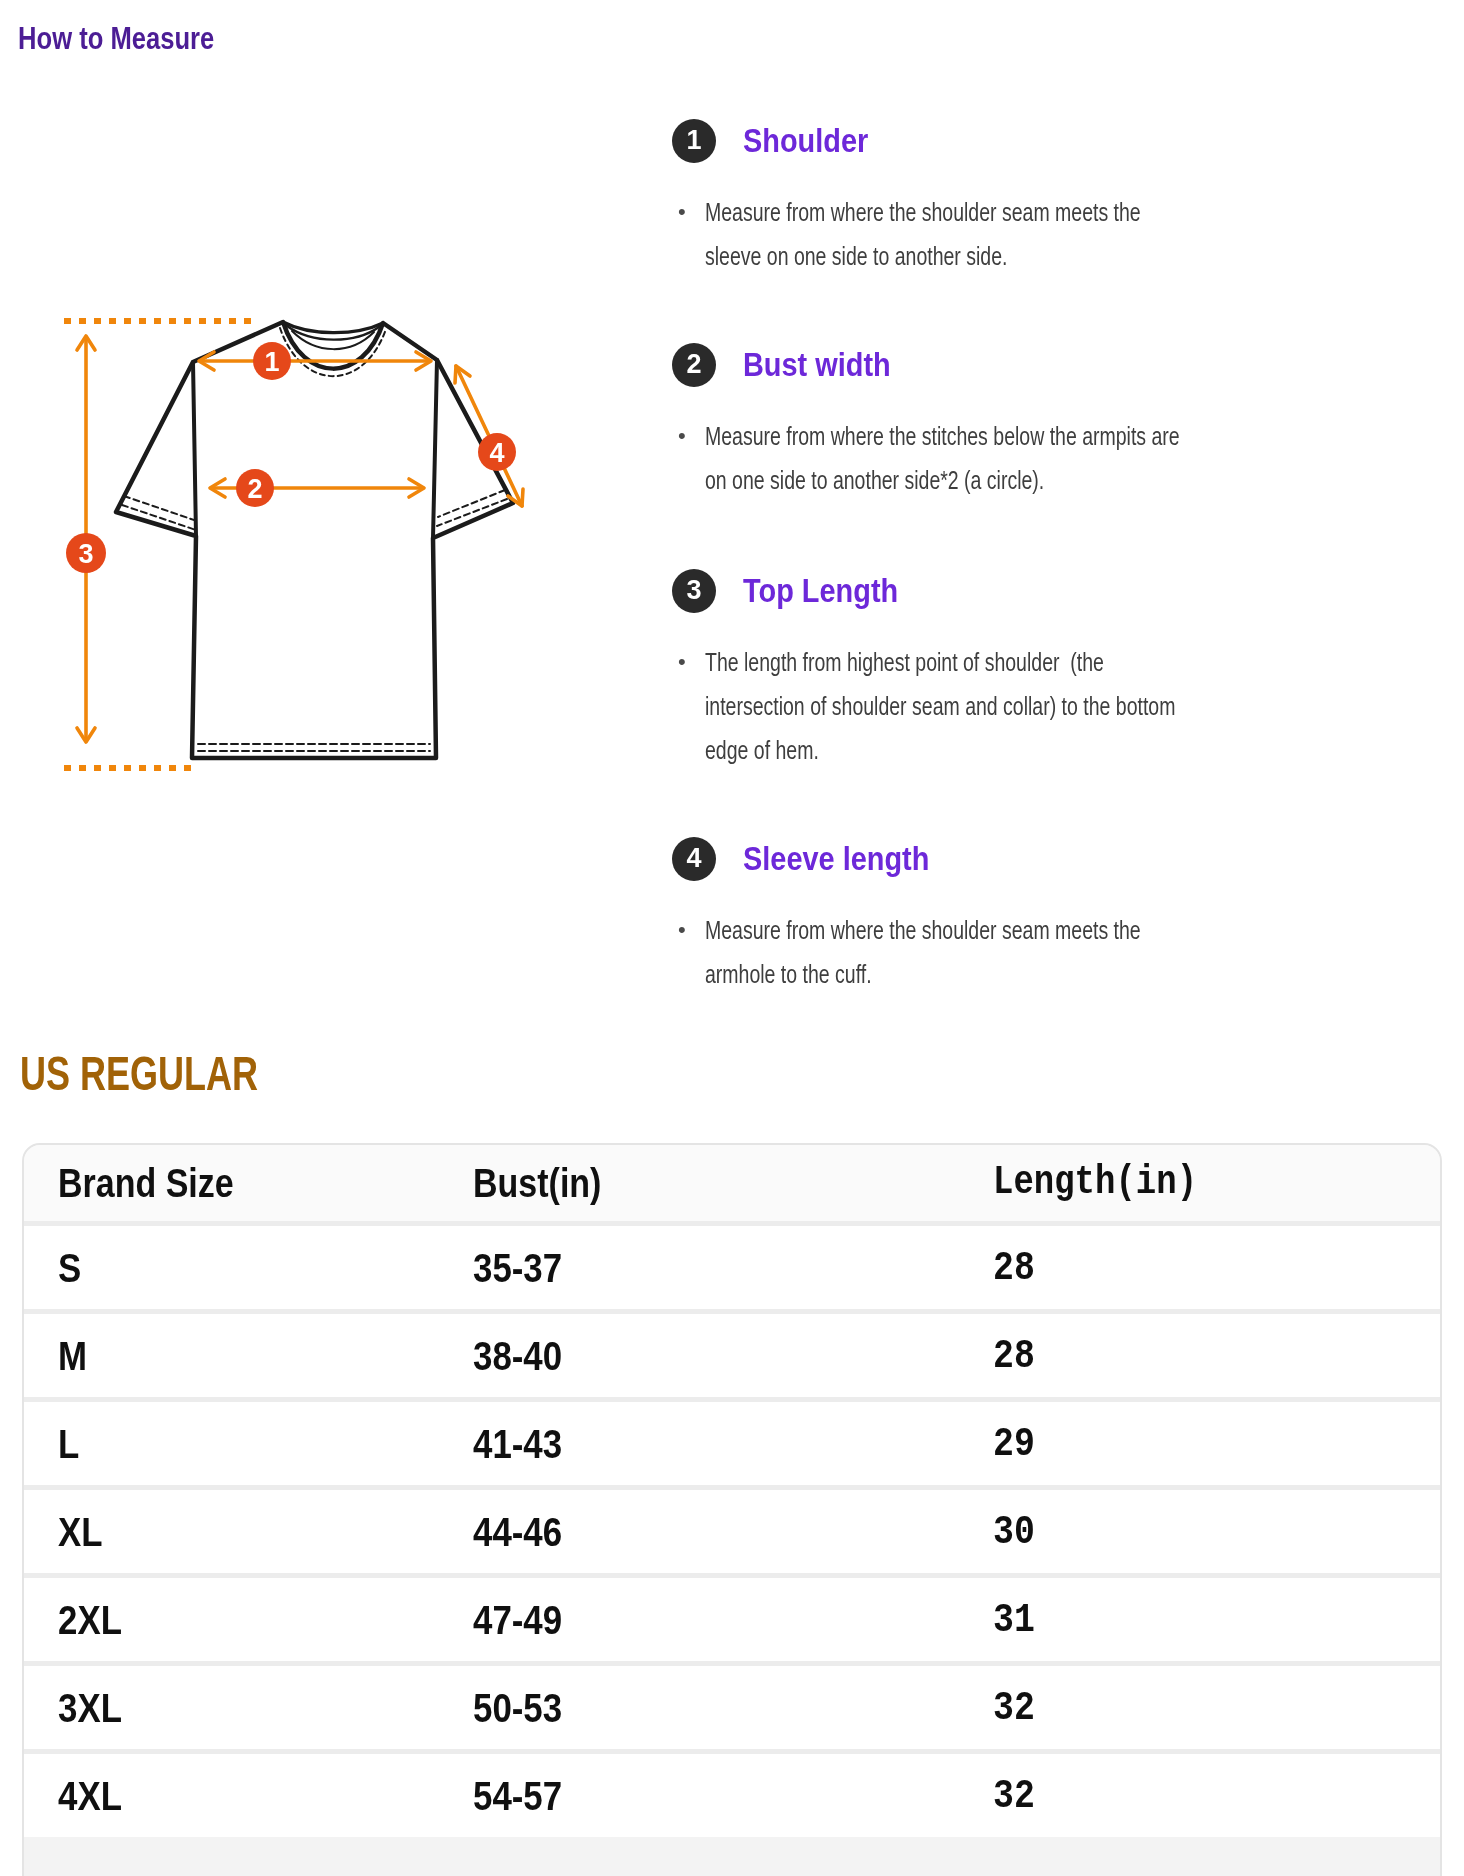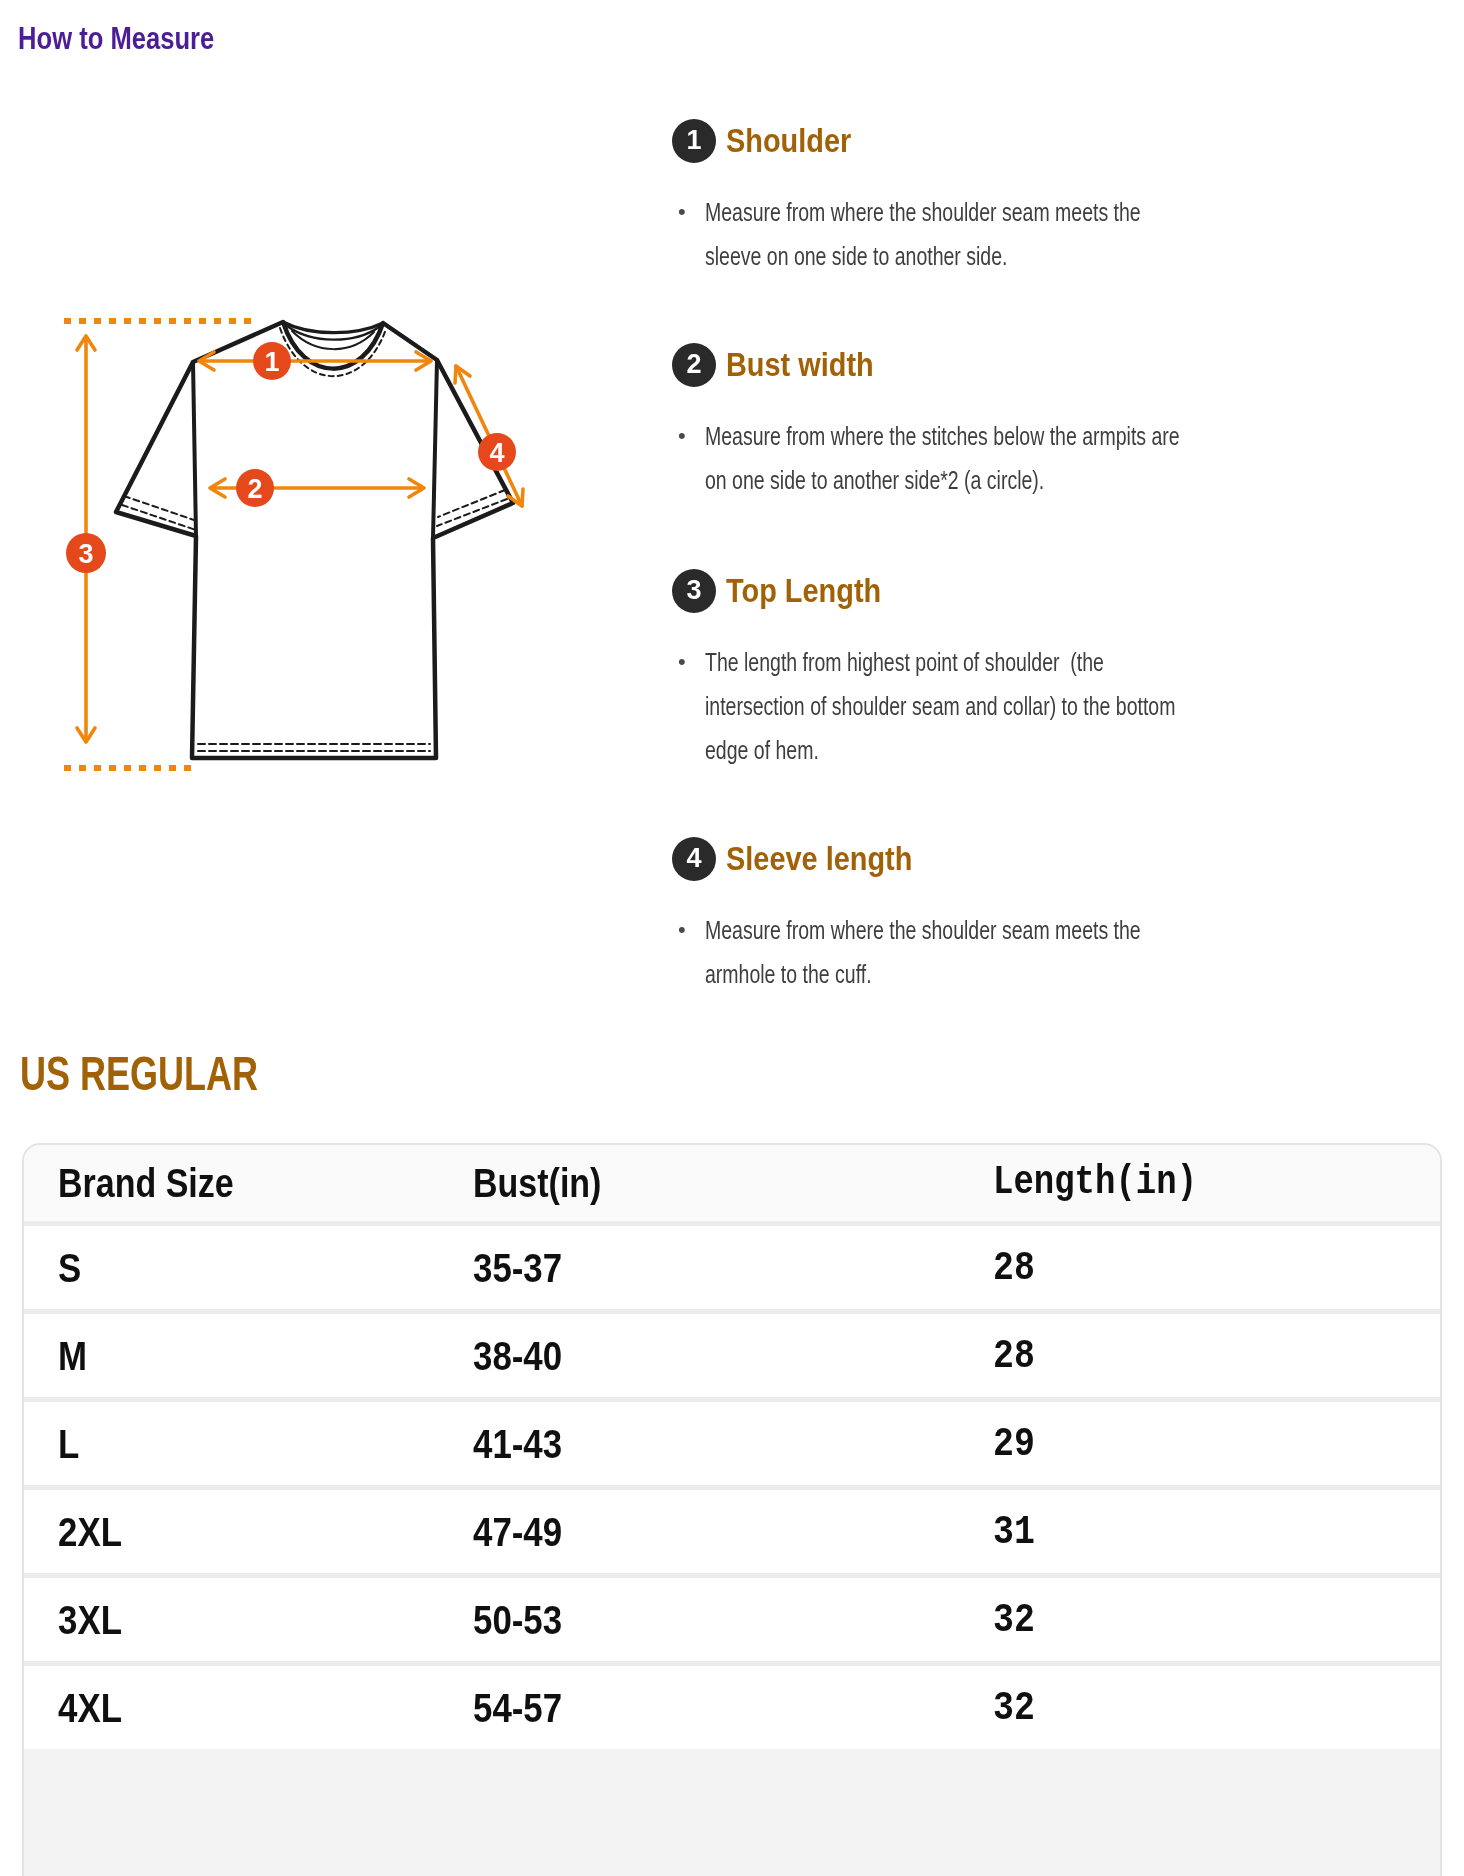--- a/index.html
+++ b/index.html
@@ -23,21 +23,21 @@
 
   
   .instructions{position:absolute;left:672px;top:0;width:600px;}
   .section{position:absolute;left:0;width:600px;}
   .sec-head{display:flex;align-items:center;height:45px;}
   .num-badge{
     width:44px;height:44px;border-radius:50%;background:#2A2A2A;flex:0 0 44px;
     color:#fff;display:flex;align-items:center;justify-content:center;
     font-size:27px;font-weight:700;
   }
-  .sec-title{margin-left:10px;font-size:34px;font-weight:700;color:#a16207;line-height:45px;}
+  .sec-title{margin-left:27px;font-size:34px;font-weight:700;color:#6d28d9;line-height:45px;}
   .para{position:relative;margin:27px 0 0 33px;}
   .para .dot{position:absolute;left:-27px;top:0;line-height:44px;font-size:22px;color:#4a4a4a;}
   .ln{line-height:44px;font-size:25px;color:#3E3E3E;}
 
   
   .us-heading{
     position:absolute;left:20px;top:1048px;
     font-size:48px;font-weight:700;color:#a16207;line-height:52px;
   }
   .size-table{
@@ -201,20 +201,25 @@
     <span class="t-cell c1"><span class="cond85">M</span></span>
     <span class="t-cell c2"><span class="cond85">38-40</span></span>
     <span class="t-cell c3"><span class="cond85">28</span></span>
   </div>
   <div class="t-row data">
     <span class="t-cell c1"><span class="cond85">L</span></span>
     <span class="t-cell c2"><span class="cond85">41-43</span></span>
     <span class="t-cell c3"><span class="cond85">29</span></span>
   </div>
   <div class="t-row data">
+    <span class="t-cell c1"><span class="cond85">XL</span></span>
+    <span class="t-cell c2"><span class="cond85">44-46</span></span>
+    <span class="t-cell c3"><span class="cond85">30</span></span>
+  </div>
+  <div class="t-row data">
     <span class="t-cell c1"><span class="cond85">2XL</span></span>
     <span class="t-cell c2"><span class="cond85">47-49</span></span>
     <span class="t-cell c3"><span class="cond85">31</span></span>
   </div>
   <div class="t-row data">
     <span class="t-cell c1"><span class="cond85">3XL</span></span>
     <span class="t-cell c2"><span class="cond85">50-53</span></span>
     <span class="t-cell c3"><span class="cond85">32</span></span>
   </div>
   <div class="t-row data">

